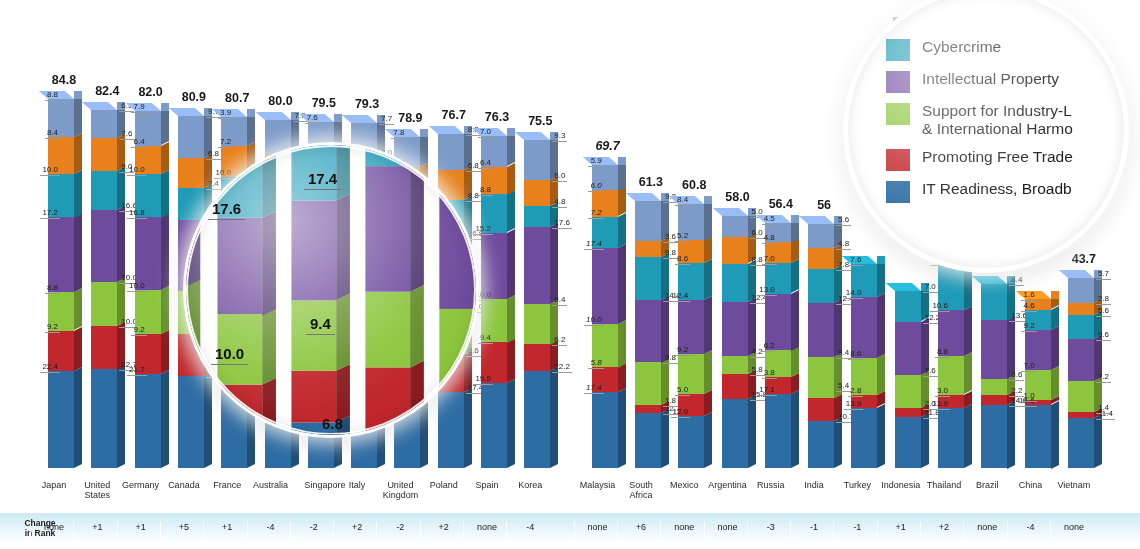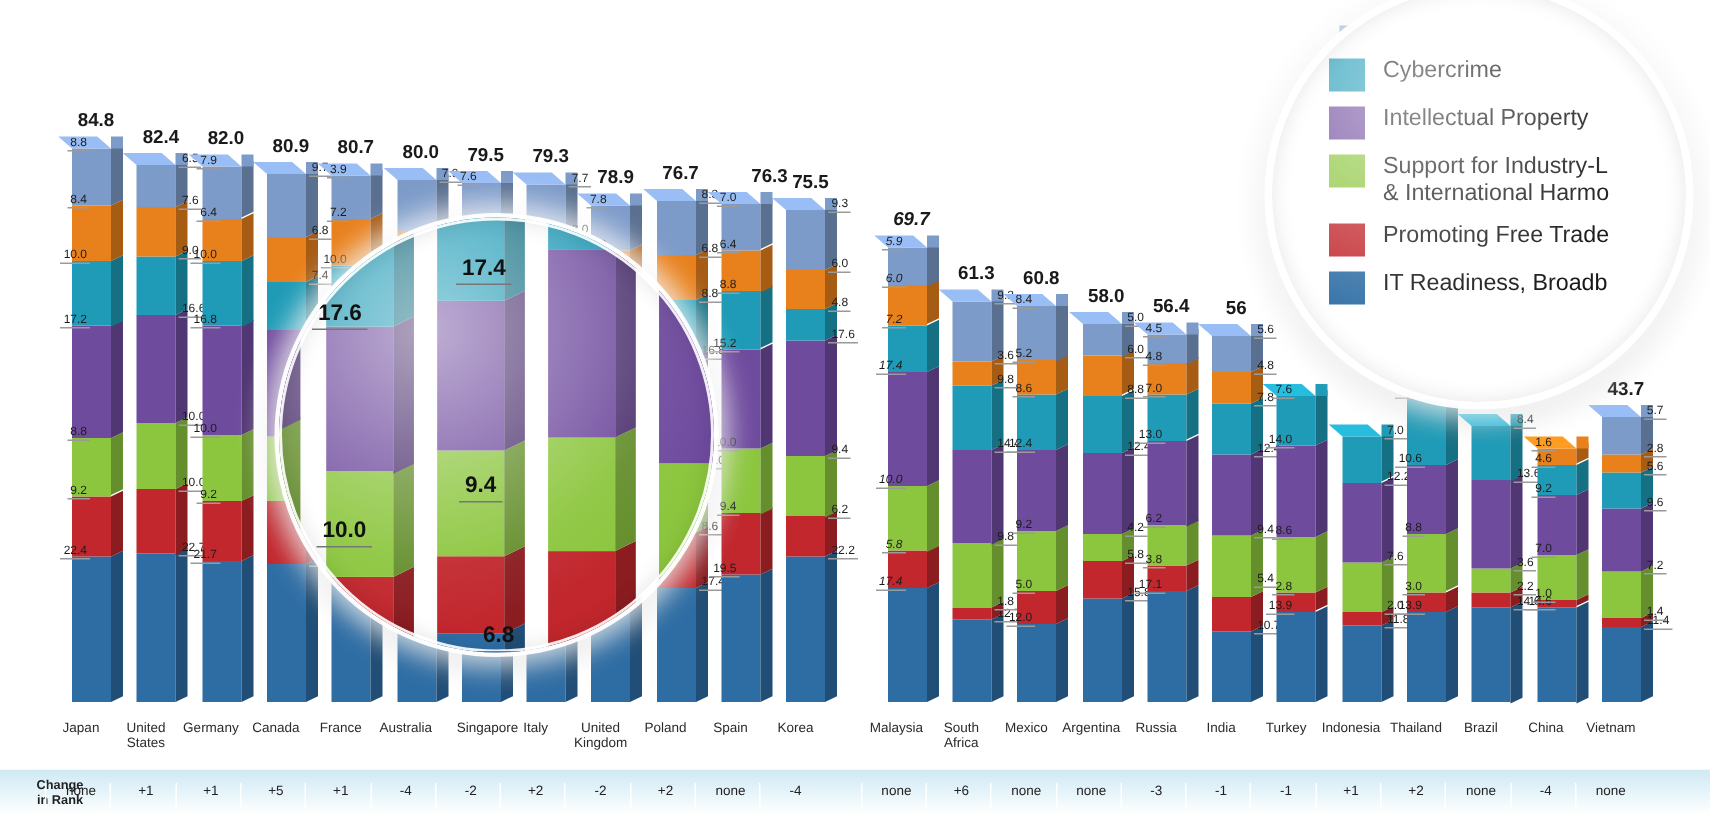--- a/index.html
+++ b/index.html
@@ -548,21 +548,21 @@
             <div class="face" style="background: rgb(232, 128, 28);"></div>
             <div class="side" style="background: rgb(167, 92, 20);"></div>
           </div>
           <div class="seg" style="position: absolute; bottom: 301.455px; height: 30.45px; left: 0px;">
             <div class="face" style="background: rgb(125, 155, 201);"></div>
             <div class="side" style="background: rgb(90, 112, 145);"></div>
           </div>
           <div class="cap" style="bottom: 331.905px; background: rgb(153, 189, 245);"></div>
           <div class="cap-side" style="bottom: 331.905px; background: rgb(125, 155, 201);"></div>
         </div>
-        <div class="bar-title" style="bottom: 353.905px; margin-left: 16px;">76.3</div>
+        <div class="bar-title" style="bottom: 353.905px;">76.3</div>
         <div class="val" style="bottom: 92.825px;">19.5</div>
         <div class="val" style="bottom: 133.715px;">9.4</div>
         <div class="val" style="bottom: 177.215px;">10.0</div>
         <div class="val" style="bottom: 243.335px;">15.2</div>
         <div class="val" style="bottom: 281.615px;">8.8</div>
         <div class="val" style="bottom: 309.455px;">6.4</div>
         <div class="val" style="bottom: 339.905px;">7.0</div>
       </div>
       <div class="bar-col" style="left: 514.3px; height: 478px;">
         <div class="bar" style="bottom: 10px;">

